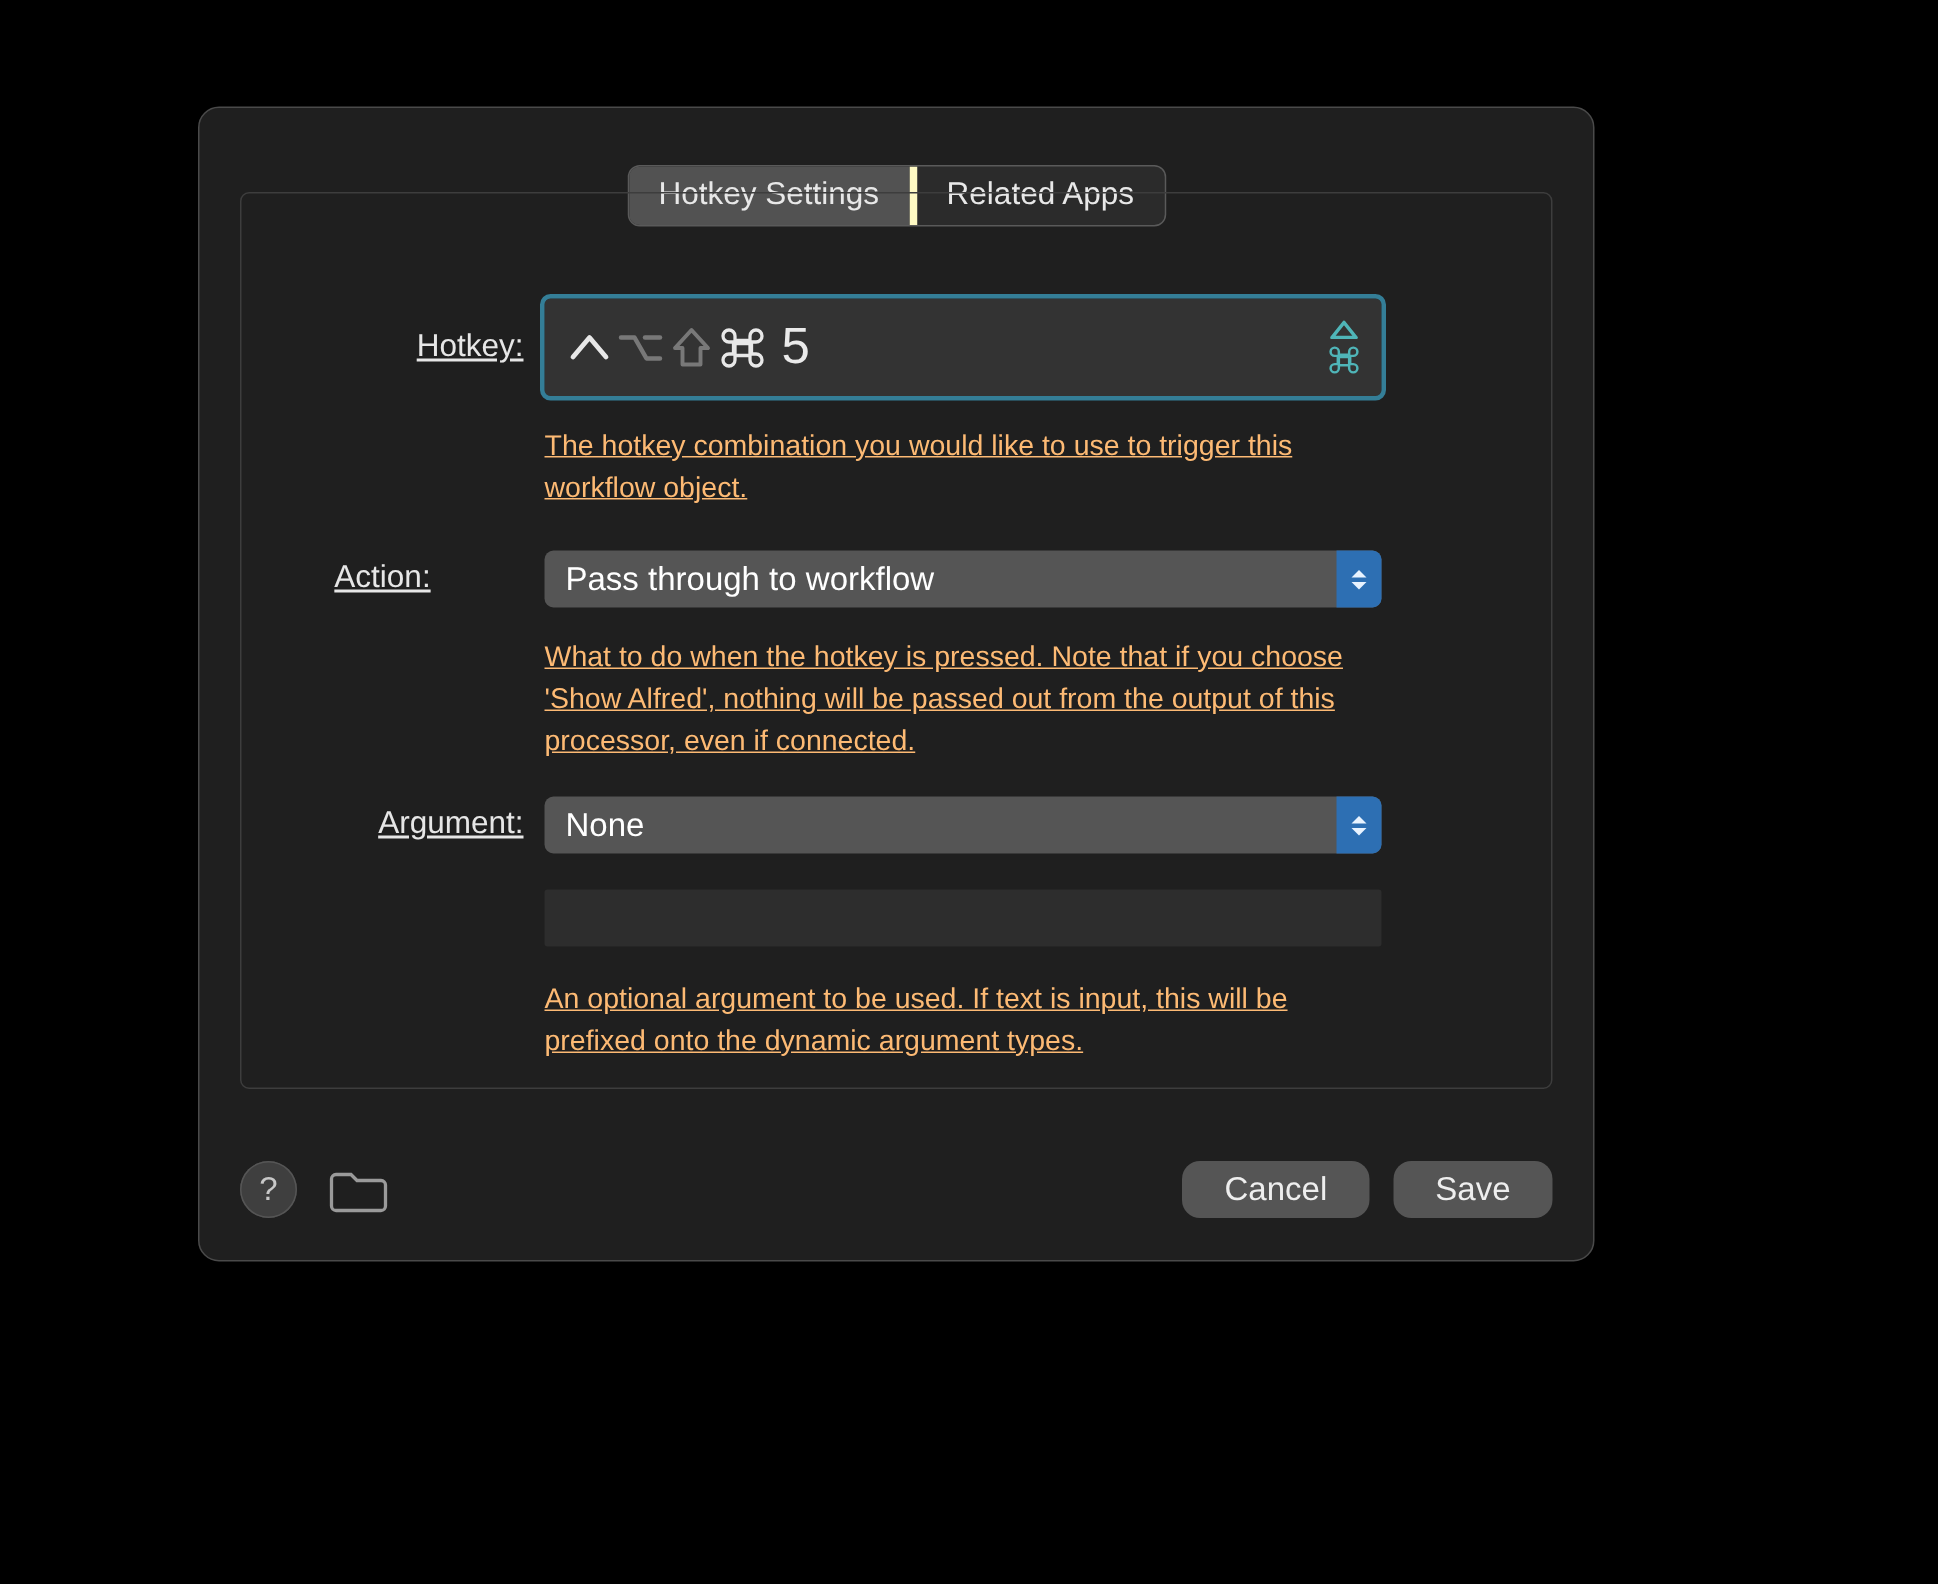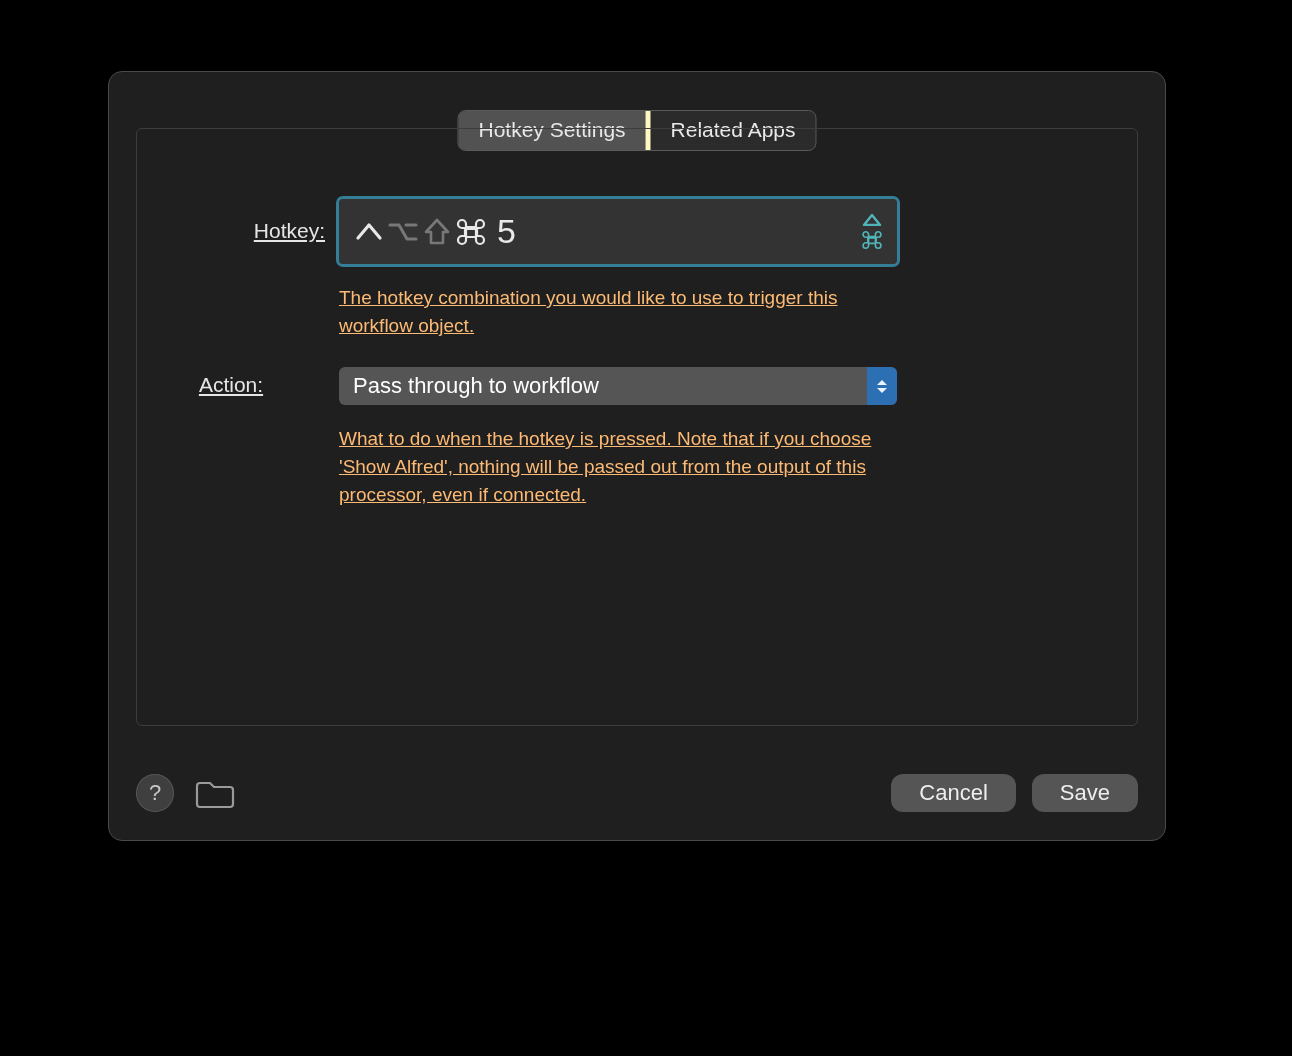--- a/index.html
+++ b/index.html
@@ -5,22 +5,22 @@
   * { box-sizing: border-box; margin: 0; padding: 0; }
   html, body {
     width: 1292px; height: 1056px;
     background: #000;
     font-family: -apple-system, "Helvetica Neue", Arial, sans-serif;
     -webkit-font-smoothing: antialiased;
     color: #ddd;
   }
   .sheet {
     position: absolute;
-    left: 108px; top: 71px;
-    width: 1058px; height: 770px;
+    left: 132px; top: 71px;
+    width: 931px; height: 770px;
     background: #1f1f1f;
     border: 1px solid #4a4a4a;
     border-radius: 14px;
     box-shadow: 0 30px 60px rgba(0,0,0,0.7);
   }
   .tabbar {
     position: absolute;
     left: 50%; top: 38px;
     transform: translateX(-50%);
     display: flex;
@@ -232,20 +232,31 @@
       <div class="label-col">Action:</div>
       <div class="field-col">
         <div class="popup">
           <span>Pass through to workflow</span>
           <span class="stepper-cap"></span>
         </div>
         <div class="help">What to do when the hotkey is pressed. Note that if you choose 'Show Alfred', nothing will be passed out from the output of this processor, even if connected.</div>
       </div>
     </div>
 
+    <div class="row" id="row-argument">
+      <div class="label-col">Argument:</div>
+      <div class="field-col">
+        <div class="popup">
+          <span>None</span>
+          <span class="stepper-cap"></span>
+        </div>
+        <div class="argbox"></div>
+        <div class="help" style="margin-top:22px">An optional argument to be used. If text is input, this will be prefixed onto the dynamic argument types.</div>
+      </div>
+    </div>
 
   </div>
 
   <div class="footer">
     <div class="help-btn">?</div>
     <div class="folder-btn">
       <svg viewBox="0 0 42 32" width="42" height="32">
         <path d="M3 9 a3 3 0 0 1 3-3 h10 l4 4 h16 a3 3 0 0 1 3 3 v14 a3 3 0 0 1-3 3 H6 a3 3 0 0 1-3-3 Z" fill="none" stroke="#9a9a9a" stroke-width="2.2"></path>
       </svg>
     </div>

